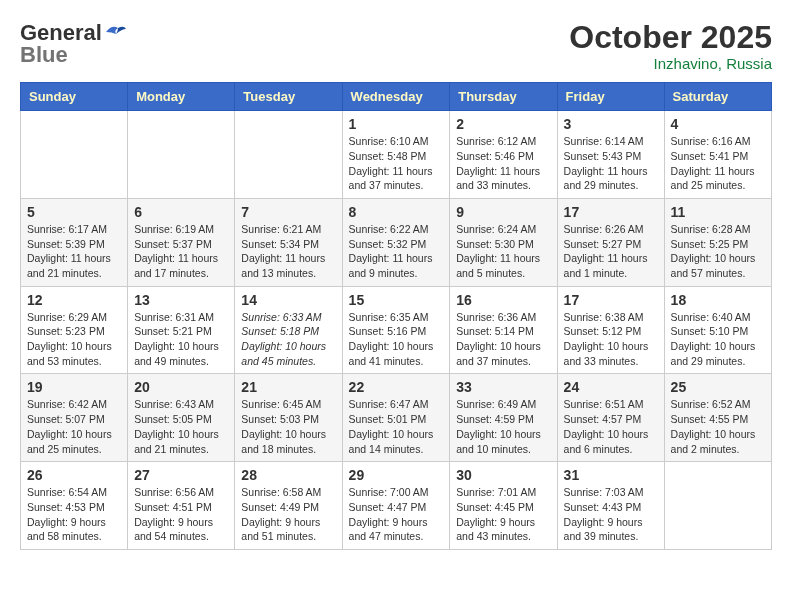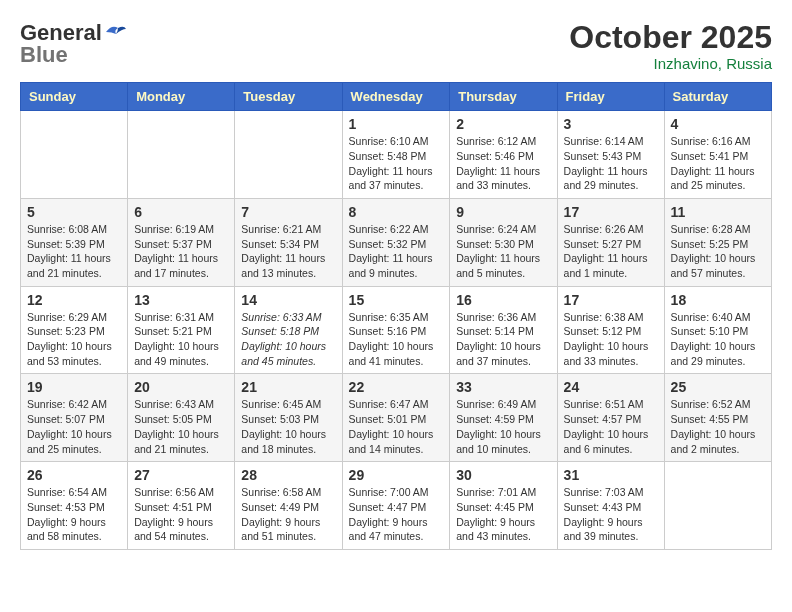--- a/index.html
+++ b/index.html
@@ -137,21 +137,21 @@
           <span class="day-number">4</span>
           <div class="day-info" style="white-space: pre-line;">Sunrise: 6:16 AM
 Sunset: 5:41 PM
 Daylight: 11 hours
 and 25 minutes.</div>
         </td>
       </tr>
       <tr>
         <td>
           <span class="day-number">5</span>
-          <div class="day-info" style="white-space: pre-line;">Sunrise: 6:08 AM
+          <div class="day-info" style="white-space: pre-line;">Sunrise: 6:17 AM
 Sunset: 5:39 PM
 Daylight: 11 hours
 and 21 minutes.</div>
         </td>
         <td>
           <span class="day-number">6</span>
           <div class="day-info" style="white-space: pre-line;">Sunrise: 6:19 AM
 Sunset: 5:37 PM
 Daylight: 11 hours
 and 17 minutes.</div>

